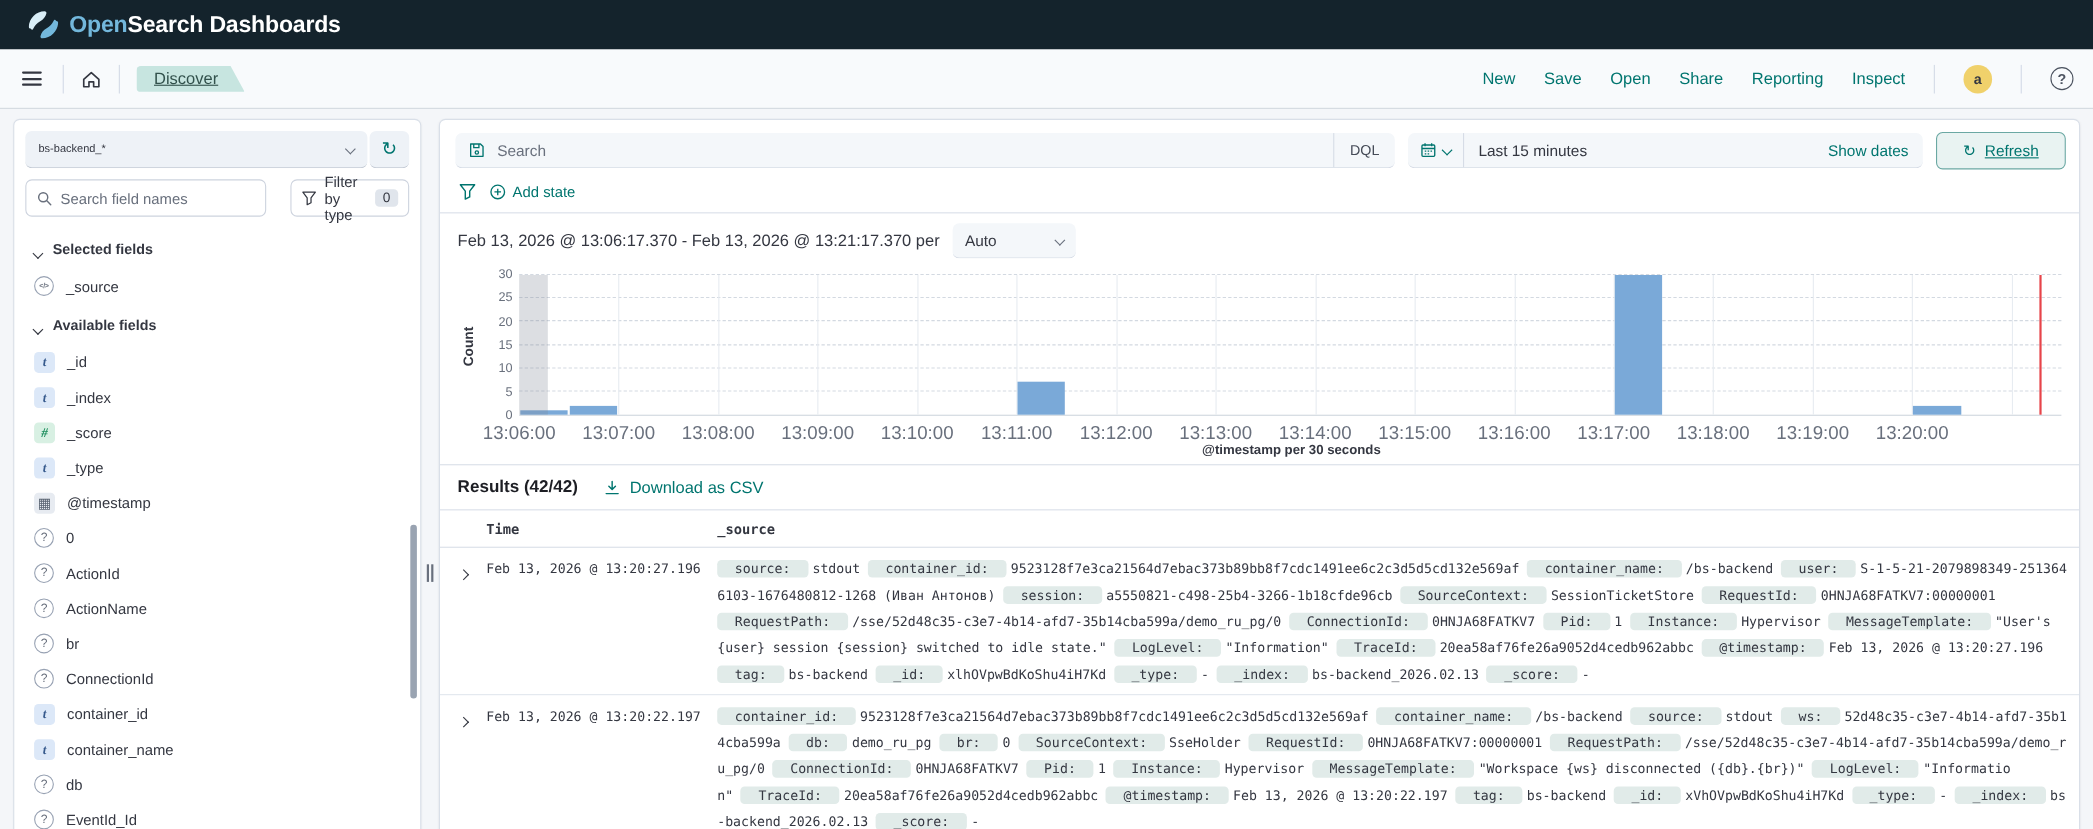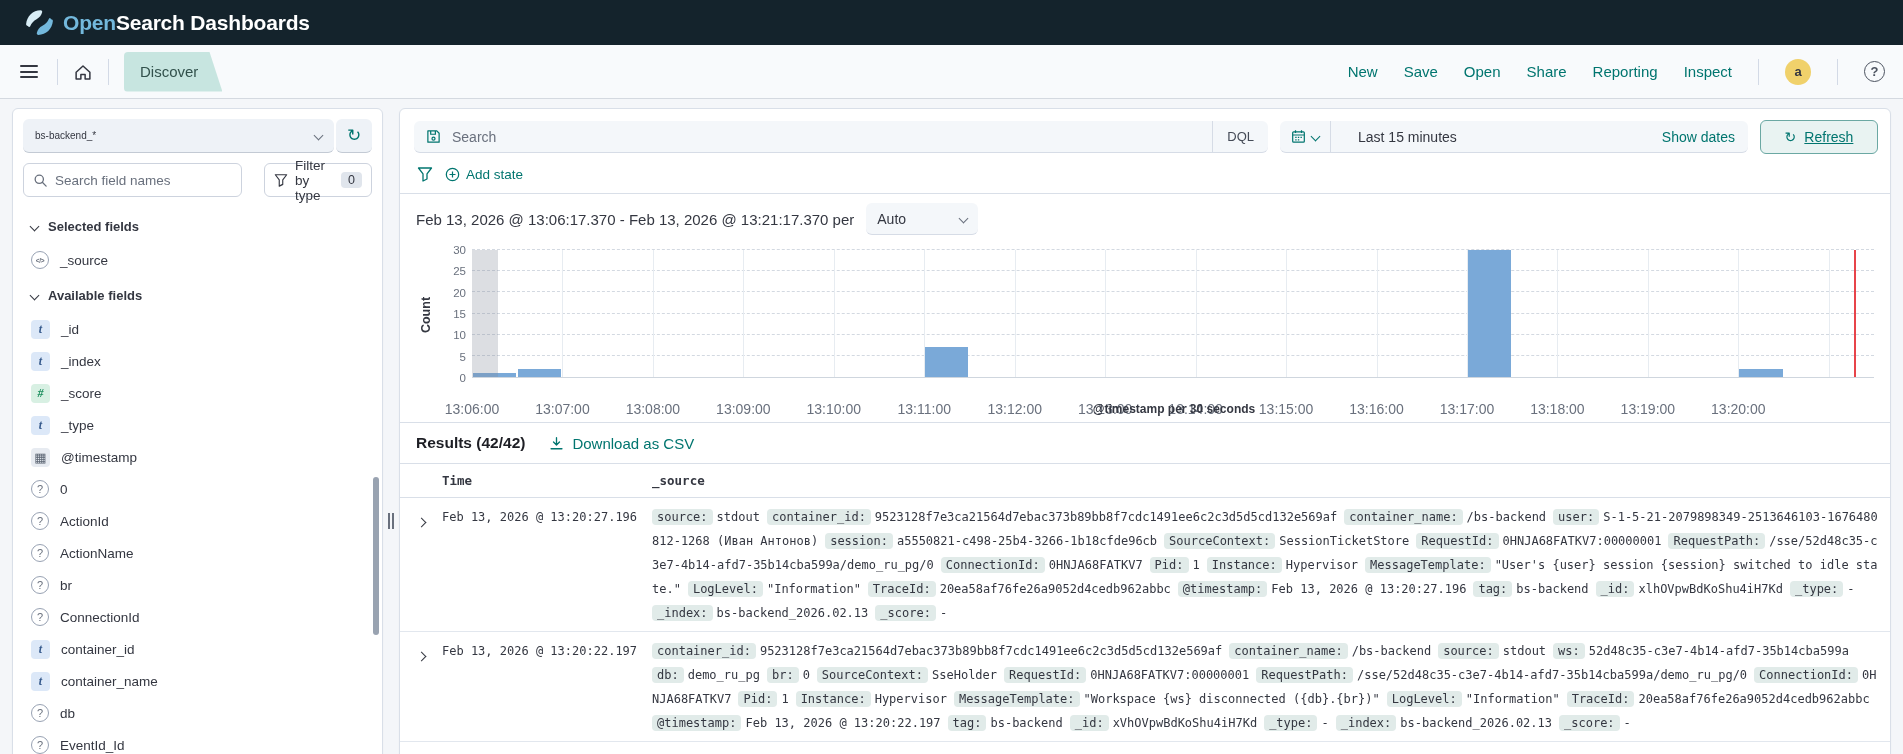--- a/index.html
+++ b/index.html
@@ -13,23 +13,23 @@
   .logo-text { font-size:21px; font-weight:700; color:#fff; letter-spacing:-0.2px; }
   .logo-open { color:#73b8dc; }
 
   
   .navbar { height:53px; background:#f8fafc; display:flex; align-items:center; padding:0 18px 0 16px;
             box-shadow:0 1px 0 rgba(152,162,179,.35); position:relative; z-index:5; }
   .nav-left { display:flex; align-items:center; gap:15px; }
   .vdiv { width:1px; height:26px; background:#d3dae6; }
   .hamburger { display:flex; flex-direction:column; gap:3.5px; padding:4px; cursor:pointer; }
   .hamburger span { width:18px; height:2px; background:#343741; border-radius:1px; }
-  .discover-badge { height:40px; background:#c7e5e0; color:#32514c; padding:0 24px 0 16px;
+  .discover-badge { height:24px; background:#c7e5e0; color:#32514c; padding:0 24px 0 16px;
             display:flex; align-items:center; font-size:15px; border-radius:4px 0 0 4px;
-            clip-path:polygon(0 0, calc(100% - 13px) 0, 100% 100%, 0 100%); }
+            clip-path:polygon(0 0, calc(100% - 13px) 0, 100% 100%, 0 100%);text-decoration:underline; }
   .nav-right { margin-left:auto; display:flex; align-items:center; gap:26px; }
   .nav-link { color:#00756f; font-size:15px; cursor:pointer; }
   .avatar { width:26px; height:26px; border-radius:50%; background:#f0d16b; display:flex;
             align-items:center; justify-content:center; font-size:13px; font-weight:700; color:#343741; }
   .help-btn { width:21px; height:21px; border:1.5px solid #4c5360; border-radius:50%; color:#4c5360;
             display:flex; align-items:center; justify-content:center; font-size:13px; font-weight:700; }
 
   
   .content { display:flex; align-items:flex-start; padding:10px 12px 0 12px; }
   .panel { background:#fff; border:1px solid #d9dfe8; border-radius:6px; box-shadow:0 1px 2px rgba(0,0,0,.04); }
@@ -46,21 +46,21 @@
   .sidebar-search-row { display:flex; gap:22px; margin-top:10px; }
   .field-search { flex:1; height:34px; border:1px solid #cdd3de; border-radius:6px; background:#fff;
              display:flex; align-items:center; padding:0 9px; gap:7px; }
   .field-search input { border:none; outline:none; flex:1; font-size:13.5px; color:#343741; background:transparent;
              font-family:"Liberation Sans",sans-serif; min-width:0; }
   .field-search input::placeholder { color:#69707d; }
   .filter-type-btn { height:34px; border:1px solid #cdd3de; border-radius:6px; background:#fff; display:flex;
              align-items:center; gap:7px; padding:0 9px; font-size:13.5px; cursor:pointer; }
   .count-badge { background:#e0e5ec; border-radius:4px; padding:1px 7px; font-size:12.5px; }
   .field-list { margin-top:16px; flex:1; overflow:hidden; padding:0 2px; }
-  .section-head { display:flex; align-items:center; gap:10px; font-size:13px; font-weight:700;
+  .section-head { display:flex; align-items:flex-end; gap:10px; font-size:13px; font-weight:700;
              padding:6px 6px 10px 6px; cursor:pointer; }
   .field-item { display:flex; align-items:center; gap:11px; height:32px; padding:0 6px; cursor:pointer; }
   .fi { width:19px; height:19px; flex:none; display:flex; align-items:center; justify-content:center;
         border-radius:4px; font-size:12px; }
   .fi-string { background:#dce8f8; color:#35598c; font-style:italic; font-weight:700; font-family:"Liberation Serif",serif; }
   .fi-number { background:#d8f0e3; color:#1f8f5f; font-style:italic; font-weight:700; font-family:"Liberation Serif",serif; }
   .fi-date   { background:#e7ebf1; color:#5a6472; font-size:13px; }
   .fi-unknown, .fi-source { width:18px; height:18px; border:1.4px solid #98a2b3; border-radius:50%;
         color:#69707d; background:transparent; font-size:11px; }
   .fi-source { font-size:6.5px; font-weight:700; letter-spacing:-0.3px; }
@@ -79,21 +79,21 @@
   .query-bar { flex:1; height:32px; background:#f4f7fa; border-radius:6px; border-bottom:1px solid #d6dce6;
         display:flex; align-items:center; }
   .save-query-btn { width:38px; height:100%; display:flex; align-items:center; justify-content:center;
         color:#00756f; cursor:pointer; }
   .query-input { flex:1; background:transparent; border:none; outline:none; font-size:14px; color:#343741;
         height:100%; font-family:"Liberation Sans",sans-serif; }
   .query-input::placeholder { color:#69707d; }
   .dql-btn { padding:0 14px; height:100%; display:flex; align-items:center; border-left:1px solid #d6dce6;
         font-size:13px; color:#454b57; cursor:pointer; }
   .datepicker { width:468px; height:32px; background:#f4f7fa; border-radius:6px; border-bottom:1px solid #d6dce6;
-        display:flex; align-items:center; flex:none;gap:14px; }
+        display:flex; align-items:center; flex:none; }
   .cal-btn { padding:0 11px; display:flex; align-items:center; gap:6px; color:#00756f; height:100%;
         border-right:1px solid #d6dce6; cursor:pointer; }
   .time-range { flex:1; padding:0 13px; font-size:14px; cursor:pointer; }
   .show-dates { color:#00756f; font-size:14px; padding-right:13px; cursor:pointer; }
   .refresh-btn { width:118px; height:34px; border:1px solid #6ba8a3; background:#e9f3f2; border-radius:6px;
         display:flex; align-items:center; justify-content:center; gap:8px; color:#00756f; font-size:14px;
         flex:none; cursor:pointer; }
   .refresh-btn .rlbl { text-decoration:underline; }
   .filter-row { display:flex; align-items:center; gap:12px; padding:2px 14px 11px 17px; }
   .add-filter { display:flex; align-items:center; gap:6px; color:#00756f; font-size:13.5px; cursor:pointer; }
@@ -107,38 +107,38 @@
   .chart { position:relative; height:176px; margin:2px 14px 0 16px; }
   .count-label { position:absolute; left:-8px; top:62px; transform:rotate(-90deg); font-size:12.5px; font-weight:700; }
   .yticks { position:absolute; left:18px; width:32px; top:4px; height:128px; }
   .yticks span { position:absolute; right:0; transform:translateY(50%); font-size:11.5px; color:#69707d; }
   .plot { position:absolute; left:56px; right:2px; top:4px; height:128px; border-bottom:1px solid #cfd6de; }
   .gridh { position:absolute; left:0; right:0; border-top:1px dashed #d3d9e1; }
   .gridv { position:absolute; top:0; bottom:0; width:1px; background:#e7ecf1; }
   .bar { position:absolute; bottom:0; background:#7aa9d8; }
   .partial-overlay { position:absolute; top:0; bottom:0; background:rgba(130,138,150,.28); }
   .nowline { position:absolute; top:0; bottom:0; width:2px; background:#e7444a; }
-  .xlabel { position:absolute; top:151px; transform:translateX(-50%); font-size:14px; color:#69707d; white-space:nowrap;text-align:center; }
+  .xlabel { position:absolute; top:134px; transform:translateX(-50%); font-size:17px; color:#69707d; white-space:nowrap;text-align:center; }
   .x-title { position:absolute; left:56px; right:0; top:156px; text-align:center; font-size:12px; font-weight:700; }
 
   .results-row { display:flex; align-items:center; gap:24px; padding:11px 16px; }
   .results-count { font-size:15.5px; font-weight:700; color:#1d1e24; }
   .download { display:flex; align-items:center; gap:8px; color:#00756f; font-size:15px; cursor:pointer; }
 
   .thead { display:flex; border-top:1px solid #d9dfe8; border-bottom:1px solid #d9dfe8;
         font-family:"DejaVu Sans Mono","Liberation Mono",monospace; font-size:12.5px; font-weight:700; padding:9px 0; }
   .col-ex { width:42px; padding-left:18px; flex:none; }
   .col-time { width:210px; flex:none; }
   .col-src { flex:1; padding-right:10px; }
   .result-row { display:flex; border-bottom:1px solid #e2e7ee; padding:7px 0 6px 0;
         font-family:"DejaVu Sans Mono","Liberation Mono",monospace; font-size:12px; line-height:24px; }
   .expander { width:42px; padding-left:18px; flex:none; padding-top:5px; cursor:pointer; color:#343741; }
   .time-col { width:210px; flex:none; }
   .source-col { flex:1; word-break:break-all; padding-right:8px; }
-  .kb { background:#e1ebe9; border-radius:4px; padding:1px 5px; margin-right:4px; white-space:nowrap; display:inline; }
+  .kb { background:#e1ebe9; border-radius:4px; padding:1px 16px; margin-right:4px; white-space:nowrap; display:inline; }
   .kv { margin-right:7px; }
 
   .chev { display:inline-block; width:7px; height:7px; border-right:1.6px solid currentColor;
         border-bottom:1.6px solid currentColor; transform:rotate(45deg); flex:none; }
   .chev.right { transform:rotate(-45deg); }
   .chev.gray { color:#69707d; }
 </style>
 </head>
 <body>
 

